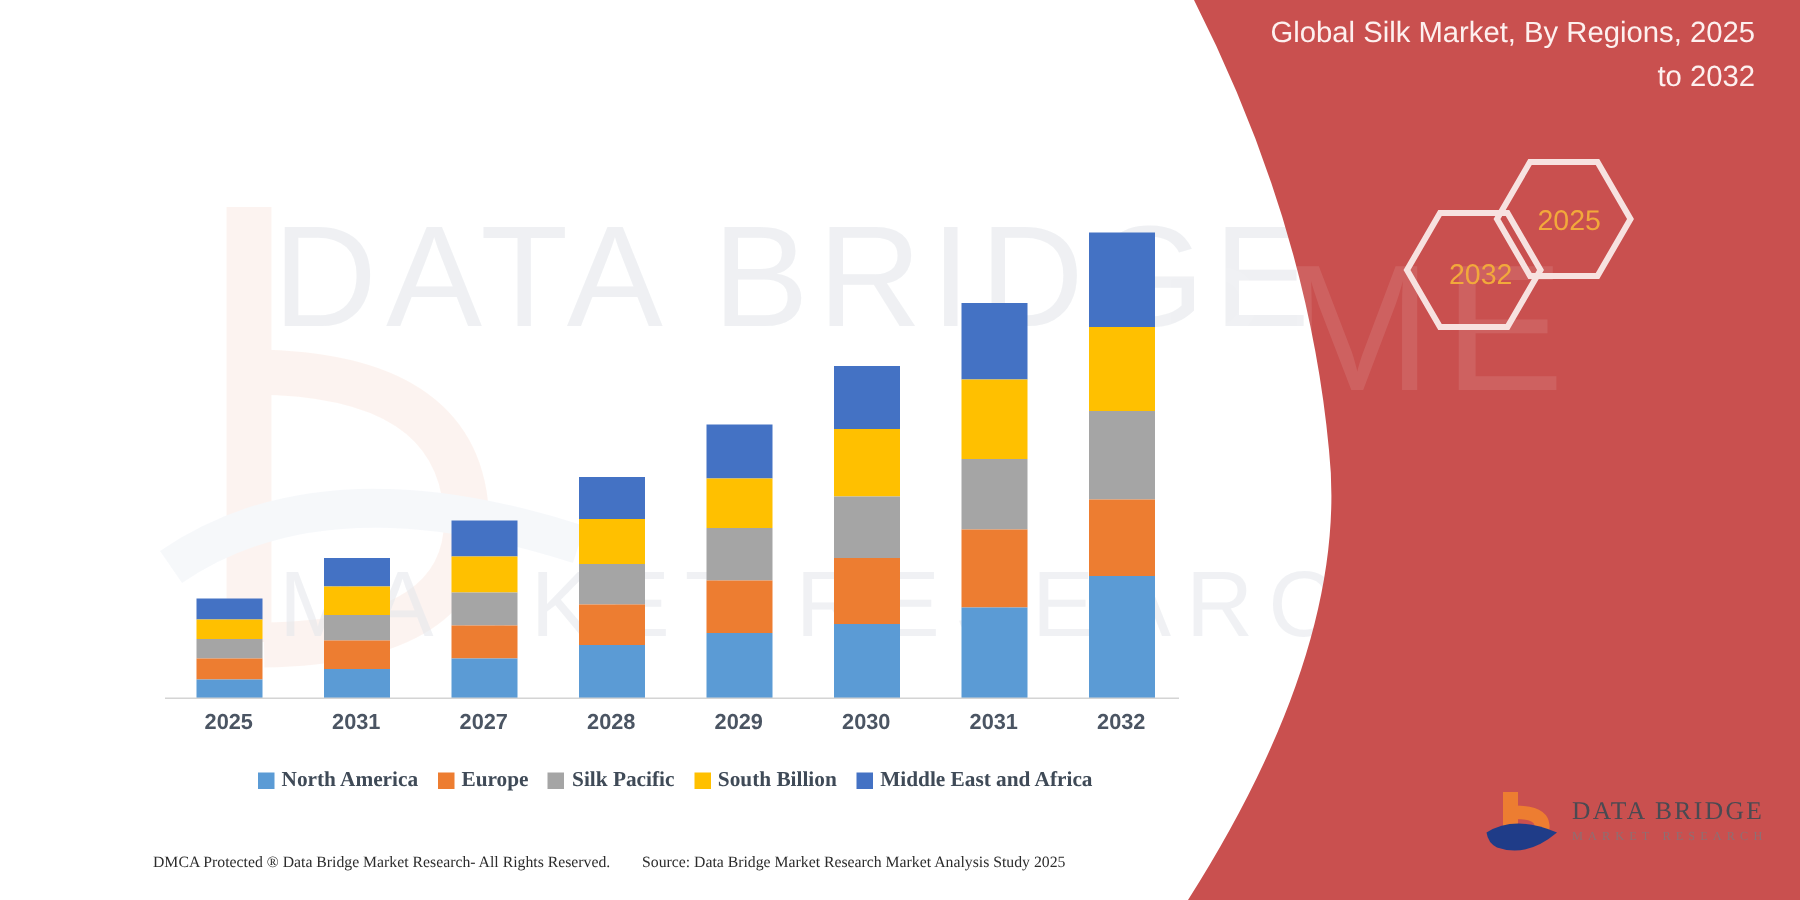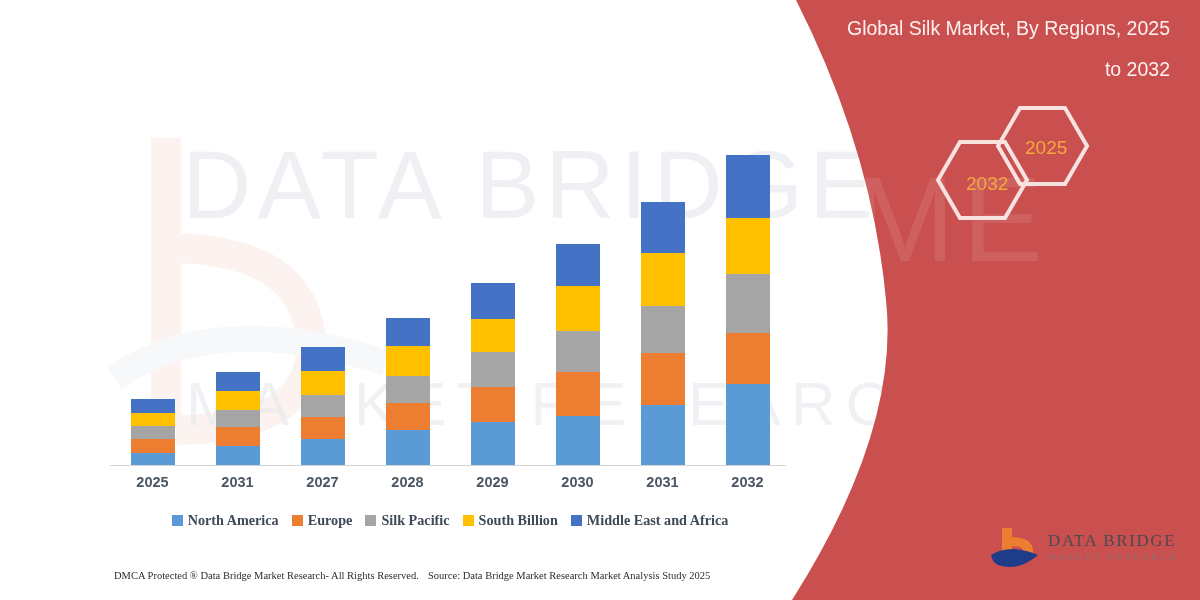--- a/index.html
+++ b/index.html
@@ -102,41 +102,41 @@
   }
   .legend-item { display: flex; align-items: center; gap: 5px; font-family: Liberation Serif, serif; }
   .legend-swatch { width: 11px; height: 11px; display: block; }
   .legend-label {
     font-size: 14.2px; font-weight: 700; color: #3f4a57;
     white-space: nowrap;
   }
 
   
   #footer-left {
-    position: absolute; left: 114px; top: 570px;
+    position: absolute; left: 102px; top: 570px;
     font-size: 10.5px; color: #2c2c2c;
     font-family: "Liberation Serif", serif;
     white-space: nowrap;
   }
   #footer-right {
     position: absolute; left: 428px; top: 570px;
     font-size: 10.5px; color: #2c2c2c;
     font-family: "Liberation Serif", serif;
     white-space: nowrap;
     text-align: center;
   }
 
   
   #panel-title {
     position: absolute;
     left: 840px; top: 8px;
     width: 330px;
     text-align: right;
     font-size: 19.5px;
-    line-height: 41px;
+    line-height: 29px;
     color: #fdf0ef;
     font-weight: 400;
   }
   #hexes { position: absolute; left: 925px; top: 100px; width: 200px; height: 130px; }
   .hex-label {
     position: absolute;
     color: #f2a93b;
     font-size: 19px;
     font-weight: 400;
   }

